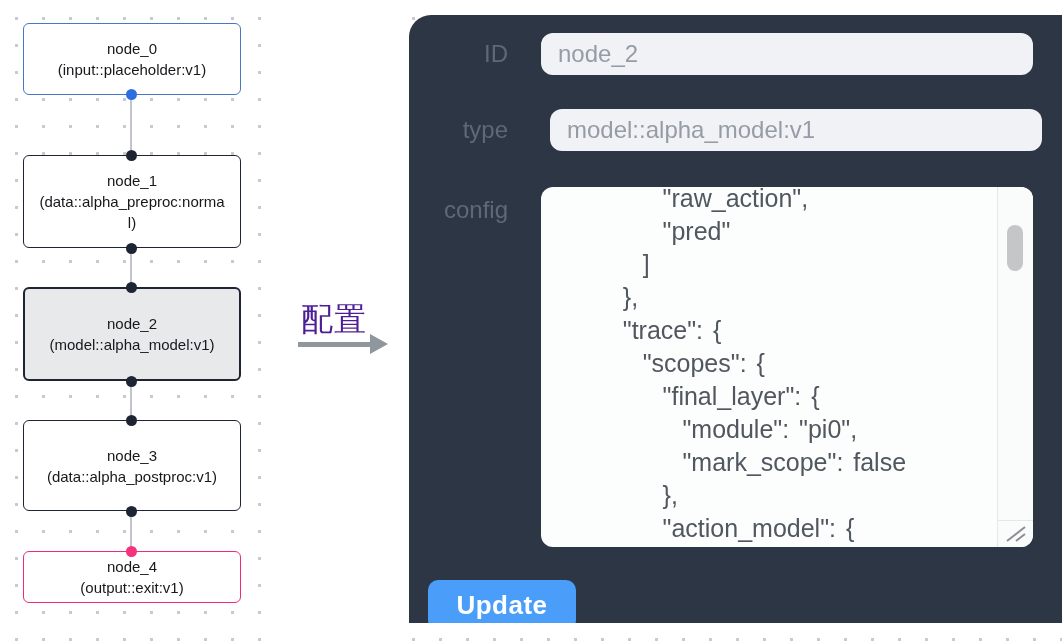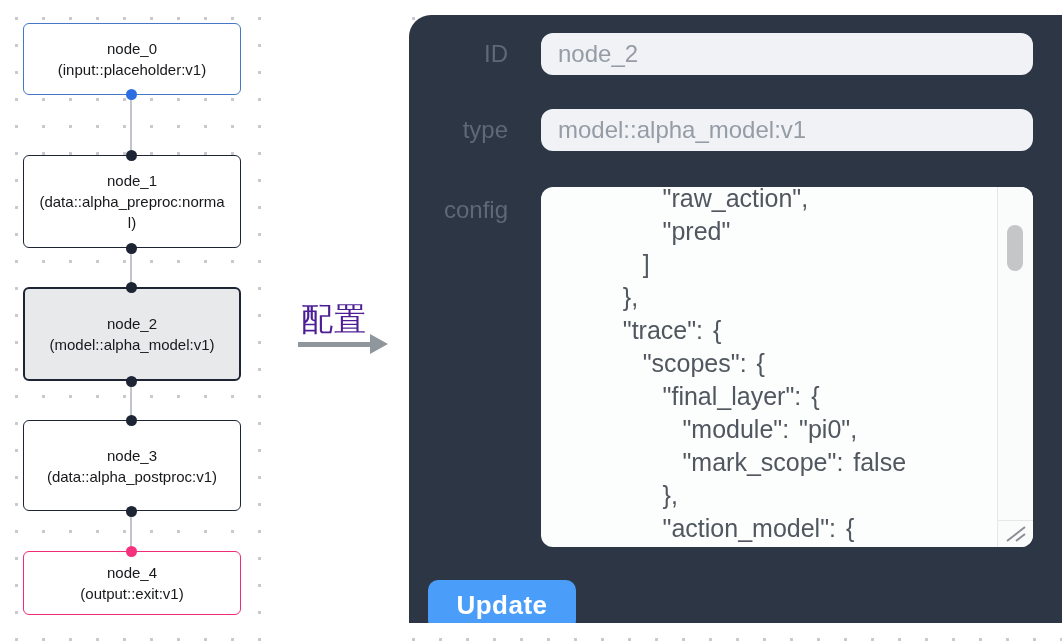--- a/index.html
+++ b/index.html
@@ -22,21 +22,21 @@
     display:flex; flex-direction:column; justify-content:center; align-items:center;
     padding:4px 15px; text-align:center;
     font-size:15px; line-height:21px; color:#17181b;
     overflow-wrap:anywhere; cursor:pointer;
   }
   .node .sub { overflow-wrap:anywhere; }
   .n0 { top:23px;  height:72px; border-color:#4577c9; }
   .n1 { top:155px; height:93px; }
   .n2 { top:287px; height:94px; border-width:2px; background:#e8e9eb; }
   .n3 { top:420px; height:91px; }
-  .n4 { top:551px; height:64px; border-color:#ef2c79; }
+  .n4 { top:551px; height:52px; border-color:#ef2c79; }
 
   .edge { position:absolute; left:130px; width:2px; background:#c1c4ca; }
   .e0 { top:94px;  height:61px; }
   .e1 { top:248px; height:39px; }
   .e2 { top:381px; height:39px; }
   .e3 { top:511px; height:40px; }
 
   .port { position:absolute; left:126px; width:11px; height:11px; border-radius:50%; background:#1d2434; cursor:crosshair; }
   .p-src  { background:#2c6ee2; }
   .p-out  { background:#f5327e; }
@@ -64,21 +64,21 @@
   .lbl-type   { top:96px;  height:38px; line-height:38px;padding-left:9px; }
   .lbl-config { top:180px; height:30px; line-height:30px; }
 
   .text-input {
     position:absolute; left:132px; width:492px; height:42px;
     background:#f0f2f6; border:none; border-radius:12px; outline:none;
     padding:0 17px; font-size:24px; color:#959ca6;
     font-family:"Liberation Sans","DejaVu Sans",sans-serif;
   }
   .inp-id   { top:18px; }
-  .inp-type { top:94px; }
+  .inp-type { top:94px;margin-left:9px; }
 
   .config-box {
     position:absolute; left:132px; top:172px; width:492px; height:360px;
     background:#fcfdfd; border-radius:12px; overflow:hidden; cursor:text;
   }
   .config-text {
     position:absolute; left:0; top:0; right:37px; margin-top:-5px;
     padding:0 6px 0 42px;
     white-space:pre; word-spacing:3px;
     font-size:25px; line-height:33px; color:#50575f;

